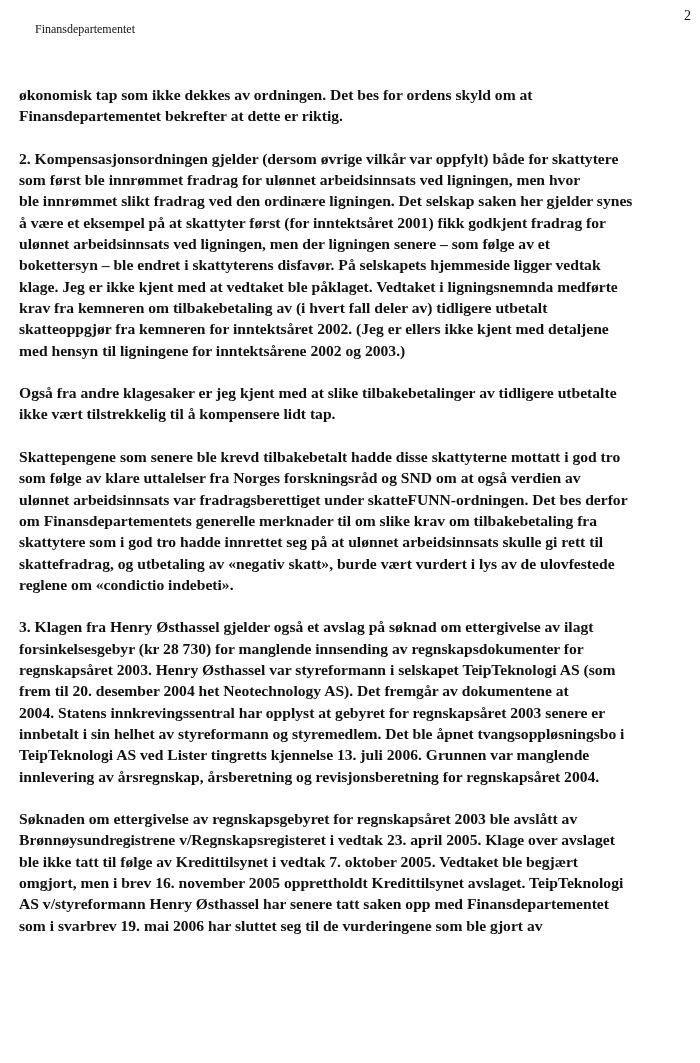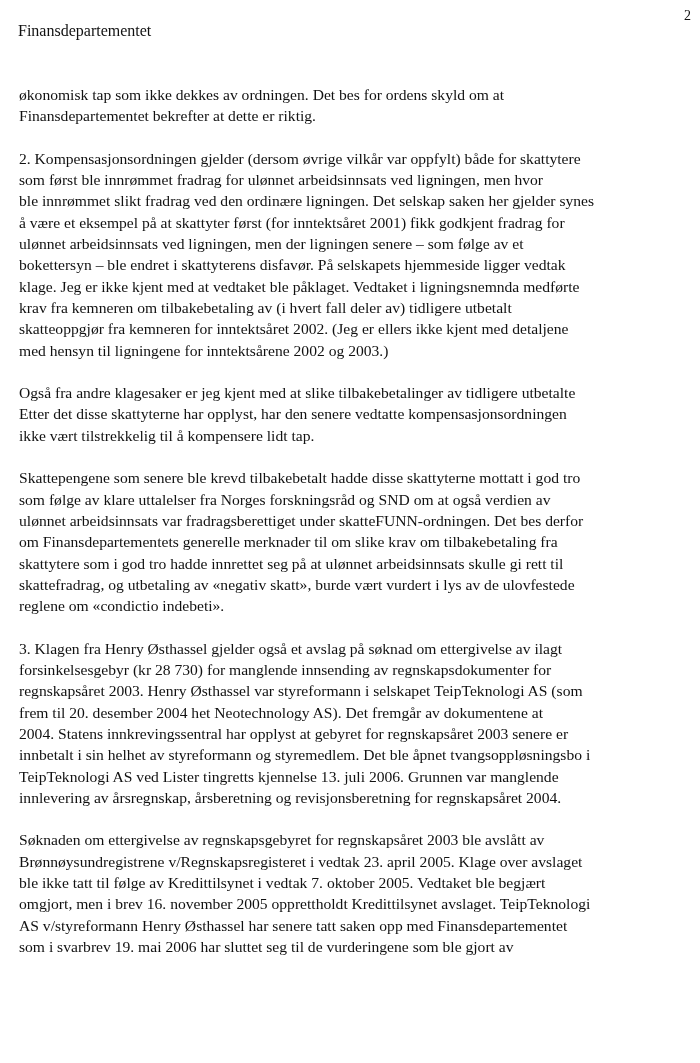--- a/index.html
+++ b/index.html
@@ -1,22 +1,22 @@
 <!DOCTYPE html>
 <html><head>
   <meta charset="utf-8">
   <style>
     html, body { margin: 0; padding: 0; background: #ffffff; }
     body { width: 700px; height: 1063px; position: relative; overflow: hidden;
       font-family: "Liberation Serif", "DejaVu Serif", serif; color: #111111; }
-    .header-left { position: absolute; left: 18px; top: 22px; font-size: 16px; }
+    .header-left { position: absolute; left: 35px; top: 22px; font-size: 12px; }
     .page-num { position: absolute; left: 684px; top: 8px; font-size: 14px; }
     .body { position: absolute; left: 19px; top: 84px; width: 680px; font-size: 15.6px; line-height: 21.3px; }
     .para { margin: 0 0 21.3px 0; }
-    .line { display: block; white-space: nowrap; }
+    .line { display: block; white-space: nowrap; font-weight: bold; }
   </style>
 </head>
 <body>
 
 <div class="header-left">Finansdepartementet</div>
 <div class="page-num">2</div>
 
 <div class="body" id="doc-body">
     <p class="para">
       <span class="line">økonomisk tap som ikke dekkes av ordningen. Det bes for ordens skyld om at</span>
@@ -29,21 +29,20 @@
       <span class="line">å være et eksempel på at skattyter først (for inntektsåret 2001) fikk godkjent fradrag for</span>
       <span class="line">ulønnet arbeidsinnsats ved ligningen, men der ligningen senere – som følge av et</span>
       <span class="line">bokettersyn – ble endret i skattyterens disfavør. På selskapets hjemmeside ligger vedtak</span>
       <span class="line">klage. Jeg er ikke kjent med at vedtaket ble påklaget. Vedtaket i ligningsnemnda medførte</span>
       <span class="line">krav fra kemneren om tilbakebetaling av (i hvert fall deler av) tidligere utbetalt</span>
       <span class="line">skatteoppgjør fra kemneren for inntektsåret 2002.  (Jeg er ellers ikke kjent med detaljene</span>
       <span class="line">med hensyn til ligningene for inntektsårene 2002 og 2003.)</span>
     </p>
     <p class="para">
       <span class="line">Også fra andre klagesaker er jeg kjent med at slike tilbakebetalinger av tidligere utbetalte</span>
-      <span class="line">Etter det disse skattyterne har opplyst, har den senere vedtatte kompensasjonsordningen</span>
       <span class="line">ikke vært tilstrekkelig til å kompensere lidt tap.</span>
     </p>
     <p class="para">
       <span class="line">Skattepengene som senere ble krevd tilbakebetalt hadde disse skattyterne mottatt i god tro</span>
       <span class="line">som følge av klare uttalelser fra Norges forskningsråd og SND om at også verdien av</span>
       <span class="line">ulønnet arbeidsinnsats var fradragsberettiget under skatteFUNN-ordningen. Det bes derfor</span>
       <span class="line">om Finansdepartementets generelle merknader til om slike krav om tilbakebetaling fra</span>
       <span class="line">skattytere som i god tro hadde innrettet seg på at ulønnet arbeidsinnsats skulle gi rett til</span>
       <span class="line">skattefradrag, og utbetaling av «negativ skatt», burde vært vurdert i lys av de ulovfestede</span>
       <span class="line">reglene om «condictio indebeti».</span>

